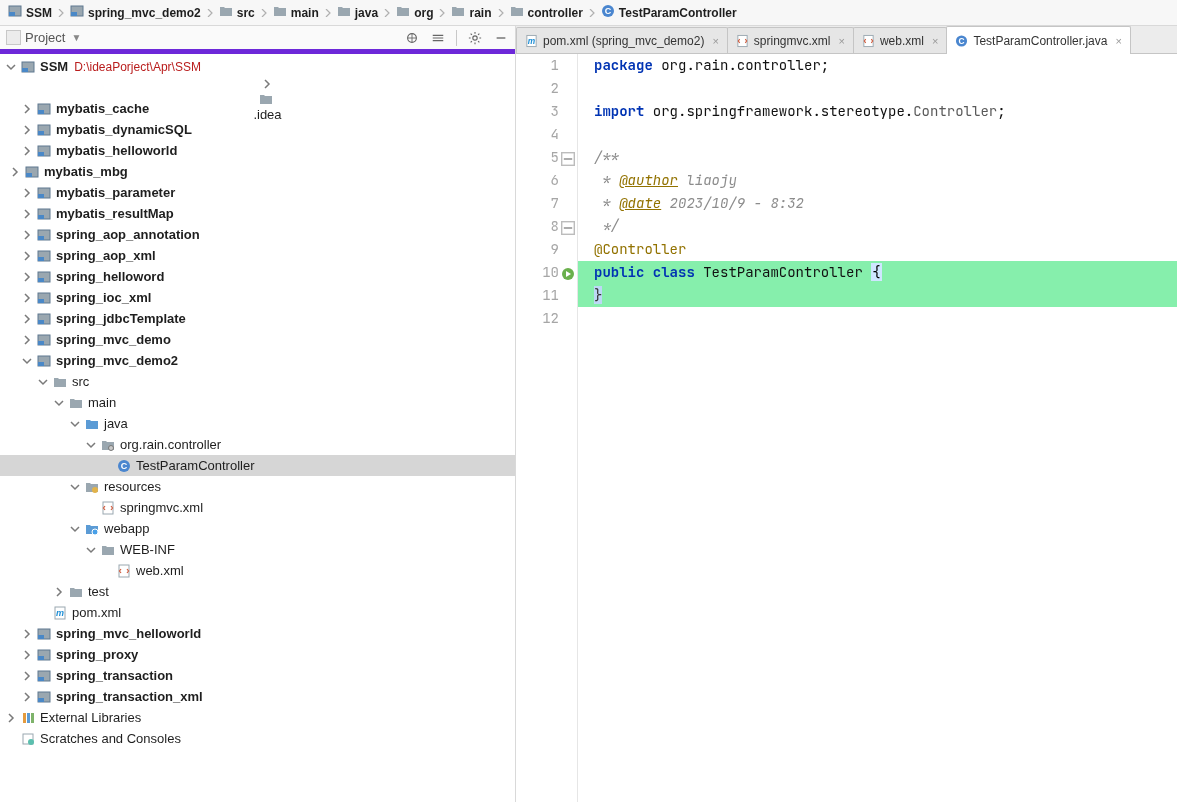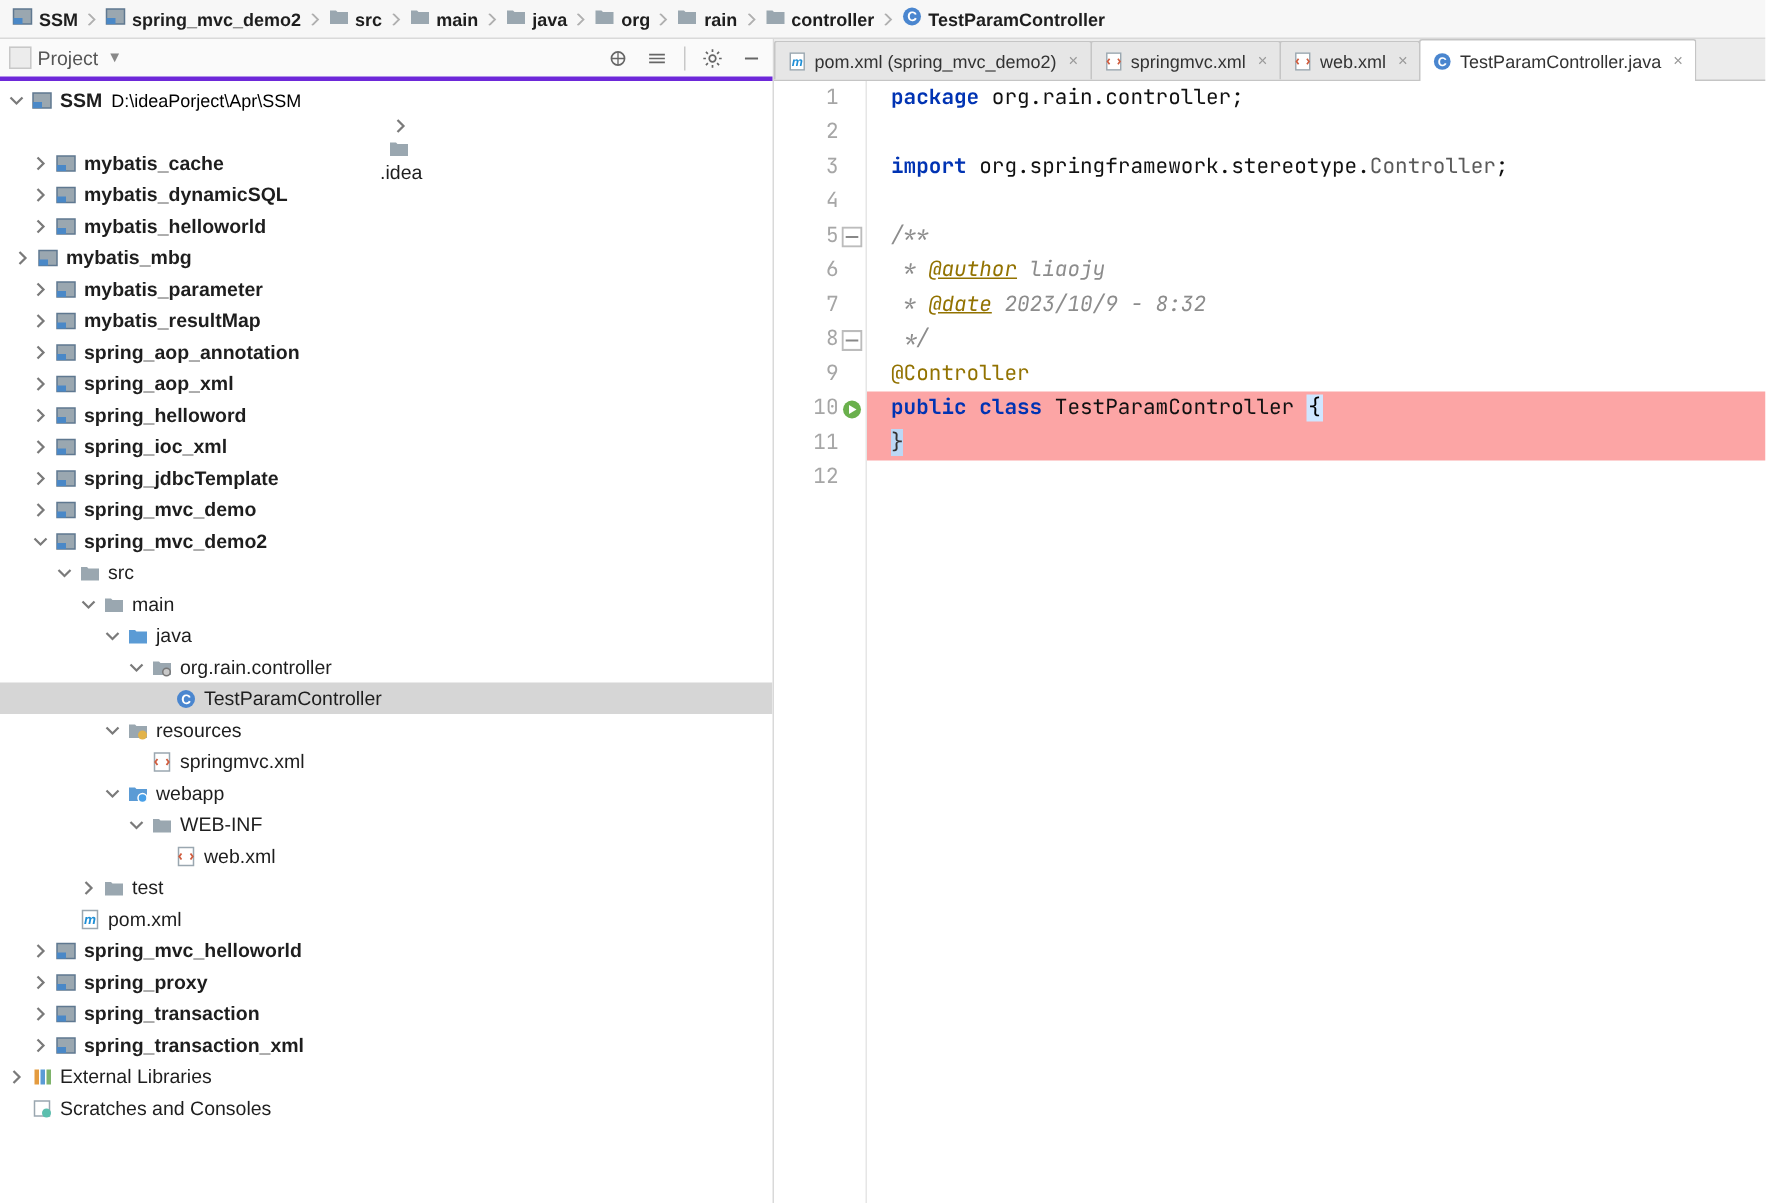--- a/index.html
+++ b/index.html
@@ -49,21 +49,21 @@
     border-right: 1px solid #d9d9d9;
     display: flex;
     flex-direction: column;
   }
   .sidebar-header {
     height: 28px;
     display: flex;
     align-items: center;
     justify-content: space-between;
     padding: 0 6px;
-    border-bottom: 3px solid #6d28d9;
+    border-bottom: 5px solid #6d28d9;
     background: #fafafa;
   }
   .sidebar-header-left {
     display: flex;
     align-items: center;
     gap: 4px;
   }
   .proj-icon {
     width: 15px; height: 15px;
     background: #ececec;
@@ -98,21 +98,21 @@
   }
   .tree-row.selected {
     background:#d6d6d6;
   }
   .tw { width:14px; height:14px; display:inline-flex; align-items:center; justify-content:center; margin-right:2px; color:#7d7d7d; flex-shrink:0;}
   .tw svg { width:10px; height:10px; }
   .tw.blank { visibility:hidden; }
   .node-ic { width:16px; height:16px; display:inline-flex; align-items:center; justify-content:center; margin-right:4px; flex-shrink:0;}
   .node-label { font-weight:bold; color:#1e1e1e; }
   .node-label.normal { font-weight:normal; }
-  .node-path { color:#000000; margin-left:6px; font-weight:normal; font-size:12px; }
+  .node-path { color:#b91c1c; margin-left:6px; font-weight:normal; font-size:12px; }
 
   
   .editor-area {
     flex:1;
     display:flex;
     flex-direction:column;
   }
   .tabs {
     height:28px;
     display:flex;
@@ -176,21 +176,21 @@
   }
   .codelines {
     flex:1;
     padding-left:16px;
   }
   .cl {
     height:23px;
     line-height:23px;
     white-space:pre;
   }
-  .cl.hl { background:#fca5a5; margin-left:-16px; padding-left:16px; margin-right:0;}
+  .cl.hl { background:#86efac; margin-left:-16px; padding-left:16px; margin-right:0;}
   .kw { color:#0033b3; font-weight:bold; }
   .pkgc, .plain { color:#111; }
   .cls { color:#5a5a5a; }
   .ann { color:#927200; }
   .ann-u { color:#927200; text-decoration:underline; font-style:italic; }
   .doc { color:#8c8c8c; font-style:italic; }
   .doc-it { color:#8c8c8c; font-style:italic; }
   .brace { background:#cfe6ff; color:#000; padding:0 1px; }
   .caretbg { background:#bcd8f5; }
   .divider-v { width:1px; height:16px; background:#c8c8c8; }

